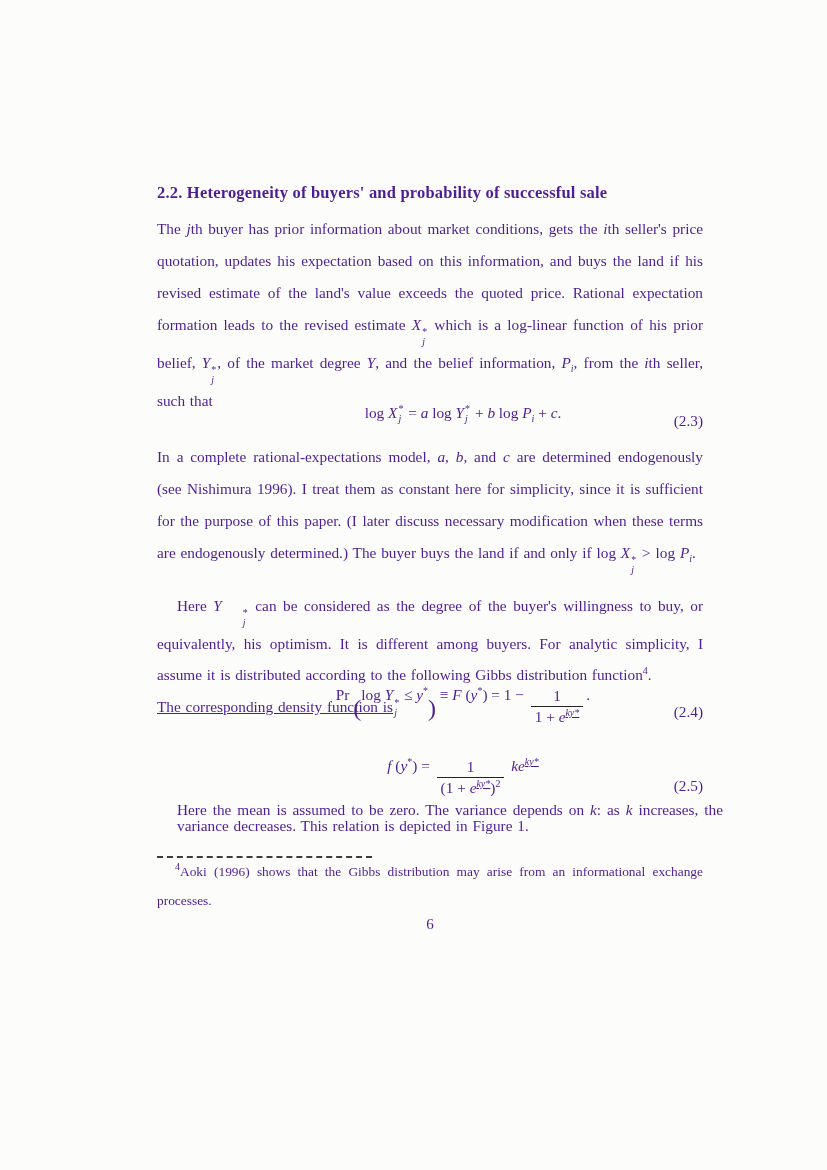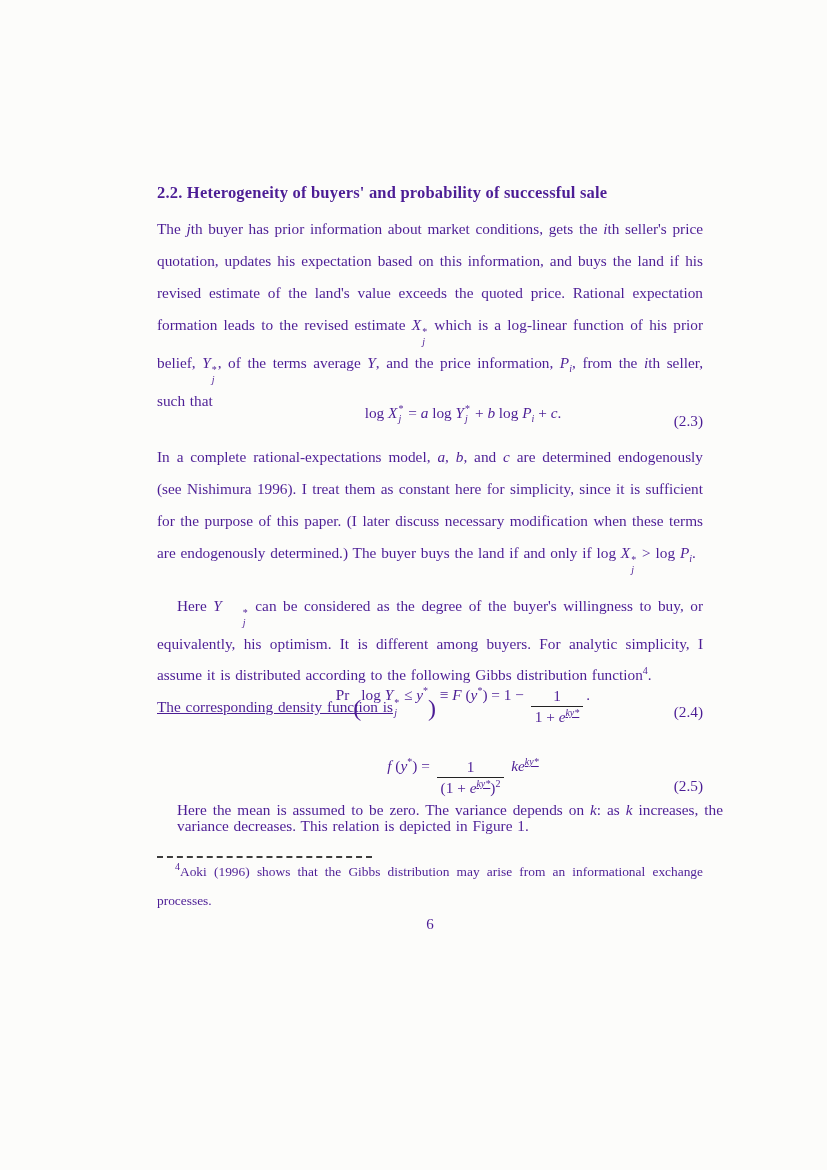--- a/index.html
+++ b/index.html
@@ -81,21 +81,21 @@
 <div class="page">
 
   <h2 class="heading">2.2. Heterogeneity of buyers' and probability of successful sale</h2>
 
   <p class="body-par par-1"><span class="tk-rm">The </span><span class="tk-it">j</span><span class="tk-rm">th buyer has prior information about market conditions, gets the </span><span class="tk-it">i</span><span class="tk-rm">th seller's price quotation, updates his expectation based on this information, and buys the land if his revised estimate of the land's value exceeds the quoted price. Rational expectation formation leads to the revised estimate </span><span class="tk-it">X</span><span class="supsub">
         <span class="ss-top">*</span>
         <span class="ss-bot">j</span>
       </span><span class="tk-rm"> which is a log-linear function of his prior belief, </span><span class="tk-it">Y</span><span class="supsub">
         <span class="ss-top">*</span>
         <span class="ss-bot">j</span>
-      </span><span class="tk-rm">, of the terms average </span><span class="tk-it">Y</span><span class="tk-rm">, and the price information, </span><span class="tk-it">P</span><span class="tk-sub">i</span><span class="tk-rm">, from the </span><span class="tk-it">i</span><span class="tk-rm">th seller, such that</span></p>
+      </span><span class="tk-rm">, of the market degree </span><span class="tk-it">Y</span><span class="tk-rm">, and the belief information, </span><span class="tk-it">P</span><span class="tk-sub">i</span><span class="tk-rm">, from the </span><span class="tk-it">i</span><span class="tk-rm">th seller, such that</span></p>
 
   <div class="eq-row eq-23">
     <span class="eq-body"><span class="tk-rm">log </span><span class="tk-it">X</span><span class="supsub"><span class="ss-top">*</span><span class="ss-bot">j</span></span><span class="tk-rm"> = </span><span class="tk-it">a</span><span class="tk-rm"> log </span><span class="tk-it">Y</span><span class="supsub"><span class="ss-top">*</span><span class="ss-bot">j</span></span><span class="tk-rm"> + </span><span class="tk-it">b</span><span class="tk-rm"> log </span><span class="tk-it">P</span><span class="tk-sub">i</span><span class="tk-rm"> + </span><span class="tk-it">c</span><span class="tk-rm">.</span></span>
     <span class="eq-num">(2.3)</span>
   </div>
 
   <p class="body-par par-2"><span class="tk-rm">In a complete rational-expectations model, </span><span class="tk-it">a</span><span class="tk-rm">, </span><span class="tk-it">b</span><span class="tk-rm">, and </span><span class="tk-it">c</span><span class="tk-rm"> are determined endogenously (see Nishimura 1996). I treat them as constant here for simplicity, since it is sufficient for the purpose of this paper. (I later discuss necessary modification when these terms are endogenously determined.) The buyer buys the land if and only if log </span><span class="tk-it">X</span><span class="supsub">
         <span class="ss-top">*</span>
         <span class="ss-bot">j</span>
       </span><span class="tk-rm"> &gt; log </span><span class="tk-it">P</span><span class="tk-sub">i</span><span class="tk-rm">.</span></p>

